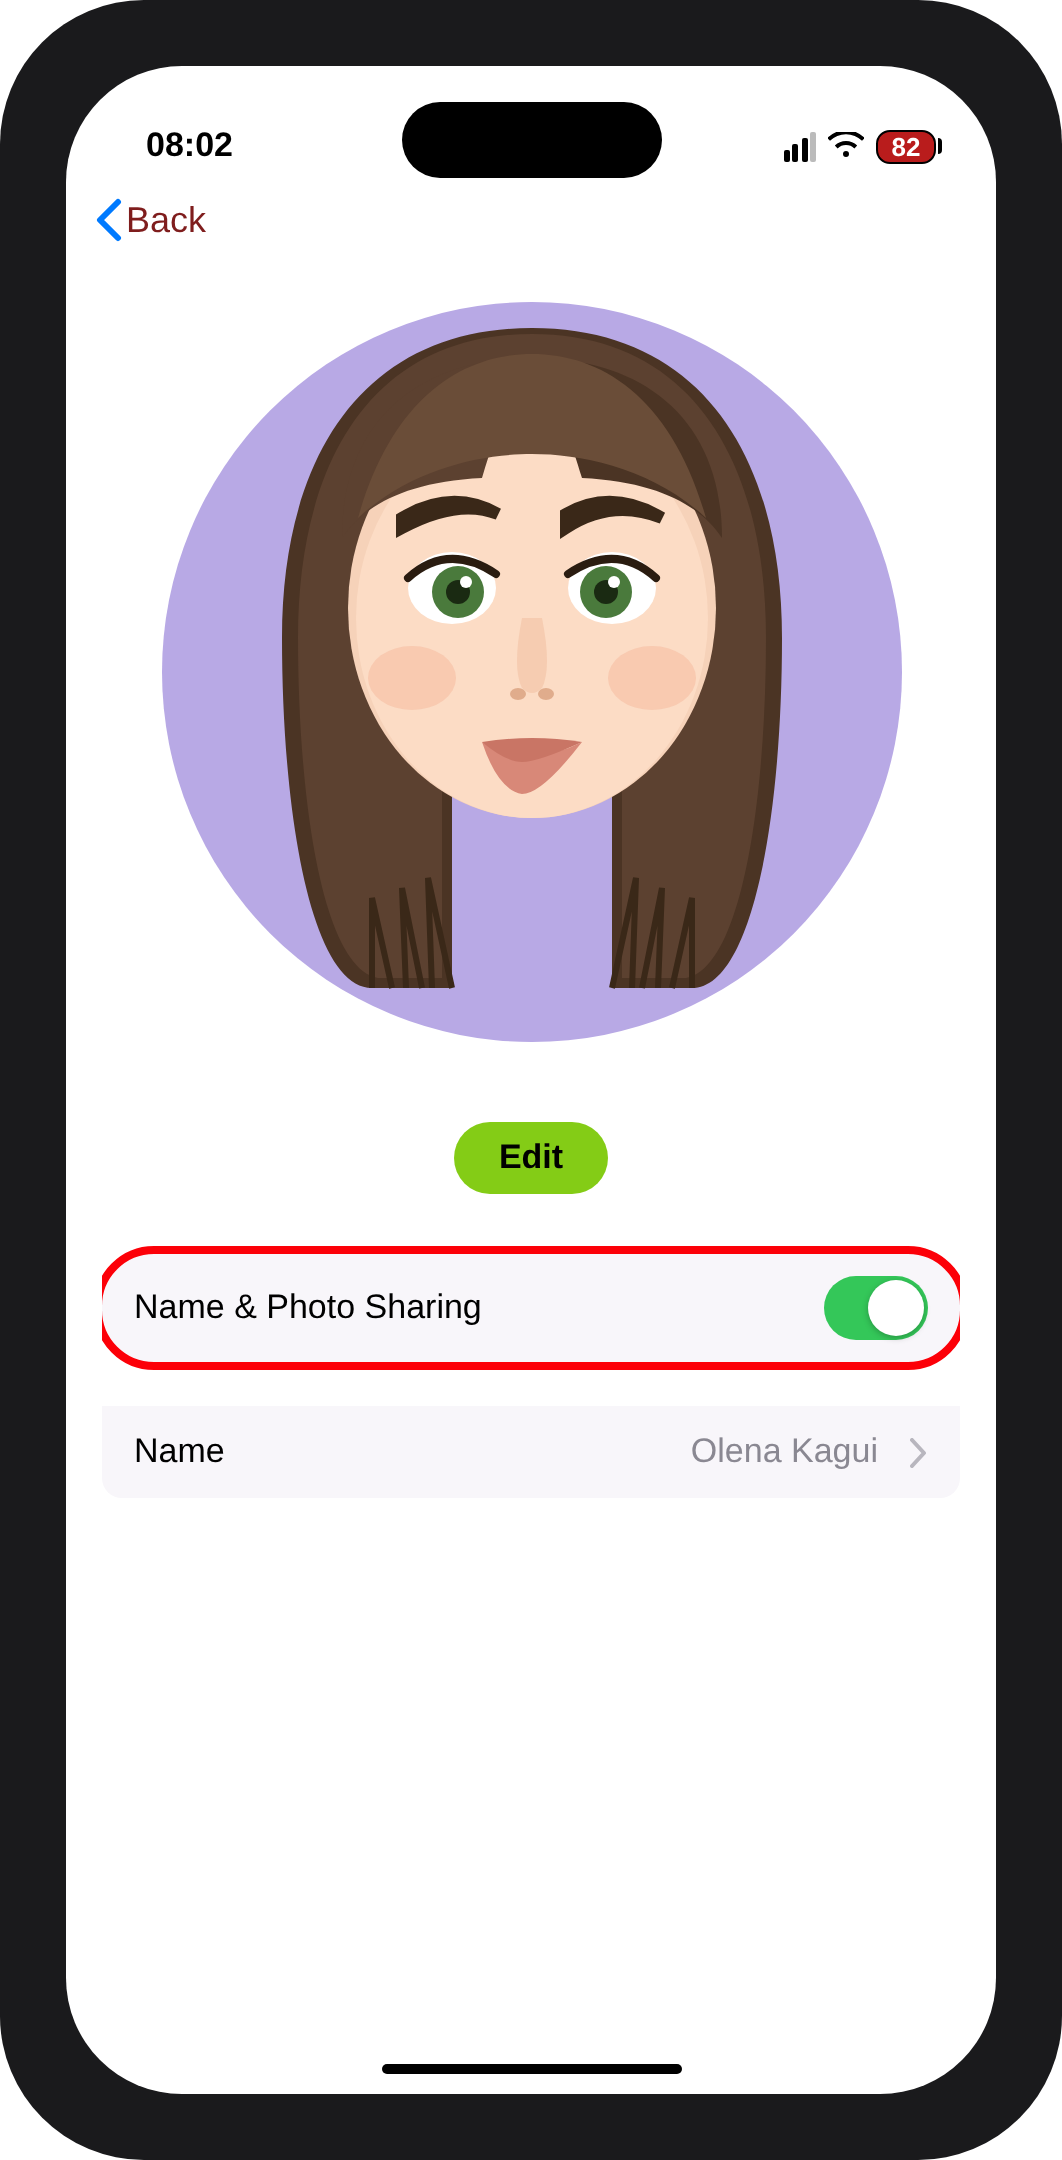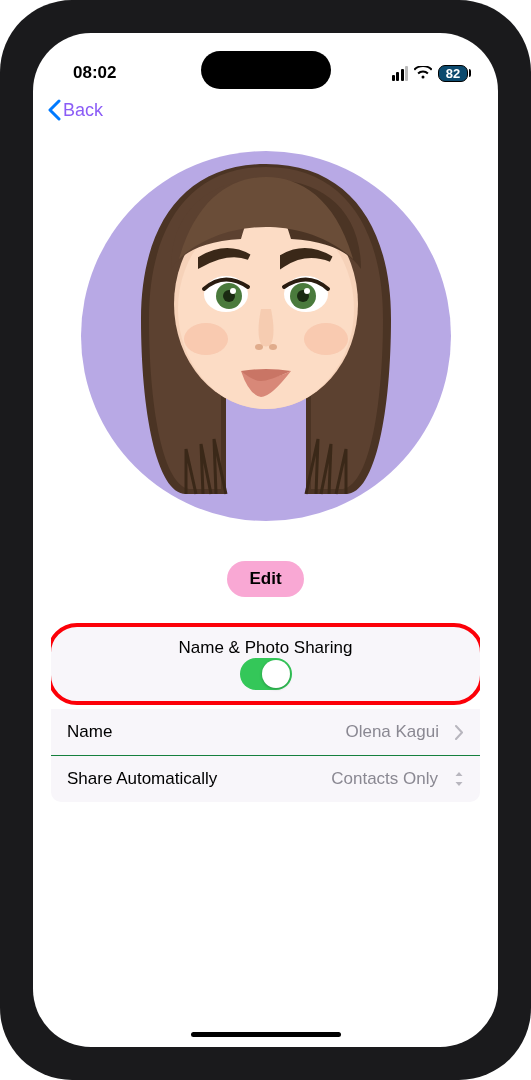--- a/index.html
+++ b/index.html
@@ -64,37 +64,37 @@
   .signal-bars span { width:3px; background:#000; border-radius:1px; }
   .signal-bars span:nth-child(1){height:6px}
   .signal-bars span:nth-child(2){height:9px}
   .signal-bars span:nth-child(3){height:12px}
   .signal-bars span:nth-child(4){height:15px; background:#bbb}
   .wifi svg { display:block }
   .battery {
     display:flex; align-items:center;
     border:1.5px solid #000; border-radius:7px;
     padding:1px 3px; font-size:13px; font-weight:700;
-    line-height:1; background:#0c4a6e; color:#fff;
+    line-height:1; background:#b91c1c; color:#fff;
     position:relative; min-width:30px; justify-content:center;
   }
   .battery::after{
     content:''; position:absolute; right:-4px; top:50%;
     transform:translateY(-50%); width:2.5px; height:8px;
     background:#000; border-radius:0 2px 2px 0;
   }
   .nav-bar {
     display: flex;
     align-items: center;
     padding: 8px 14px 10px;
   }
   .back-btn {
     display: flex;
     align-items: center;
-    color: #8b5cf6;
+    color: #7f1d1d;
     font-size: 18px;
     gap: 2px;
   }
   .back-btn svg { display:block }
   .avatar-wrap {
     display:flex; justify-content:center;
     padding: 20px 0 10px;
   }
   .avatar-circle {
     width: 370px; height: 370px;
@@ -103,48 +103,47 @@
     position: relative;
     overflow: visible;
   }
   .memoji {
     position:absolute; left:50%; top:48%;
     transform:translate(-50%,-50%);
     width: 310px; height: 360px;
   }
   .edit-btn {
     display:block; margin: 30px auto 26px;
-    background:#f9a8d4; color:#000;
+    background:#84cc16; color:#000;
     border:none; border-radius:20px;
     padding: 8px 22px;
     font-size:17px; font-weight:600;
     font-family:inherit;
   }
   .settings-group {
     margin: 0 18px;
     background:#fff;
     border-radius:10px;
     overflow:hidden;
   }
   .row {
     display:flex; align-items:center;
     justify-content:space-between;
     padding: 13px 16px;
     background:#f8f6fa;
     font-size:17px;
     color:#000;
-    border-bottom:1px solid #15803d;
+    border-bottom:6px solid #15803d;
   }
   .row:last-child { border-bottom:none }
   .row.highlight {
     border: 4px solid #fc0008;
     border-radius: 30px;
-    margin: 0 -4px 4px;
+    margin: 0 -4px 18px;
     padding: 11px 16px;
-    flex-direction: column;
   }
   .row-value {
     color:#8a8892;
     display:flex; align-items:center; gap:16px;
   }
   .toggle {
     width:52px; height:32px;
     background:#34c759;
     border-radius:16px;
     position:relative;
@@ -261,29 +260,18 @@
         <span>Name</span>
         <span class="row-value">
           <span>Olena Kagui</span>
           <span class="chevron">
             <svg width="9" height="15" viewBox="0 0 9 15">
                 <path d="M1 1l6 6.5L1 14" stroke="#b8b6be" stroke-width="2" fill="none" stroke-linecap="round" stroke-linejoin="round"></path>
               </svg>
           </span>
         </span>
       </div>
-      <div class="row">
-        <span>Share Automatically</span>
-        <span class="row-value">
-          <span>Contacts Only</span>
-          <span class="sort-arrows">
-            <svg width="10" height="16" viewBox="0 0 10 16">
-                <path d="M5 1L1.5 5h7zM5 15l3.5-4h-7z" fill="#b8b6be"></path>
-              </svg>
-          </span>
-        </span>
-      </div>
     </div>
 
 
     <div class="home-indicator"></div>
   </div>
 </div>
 
 </body></html>

